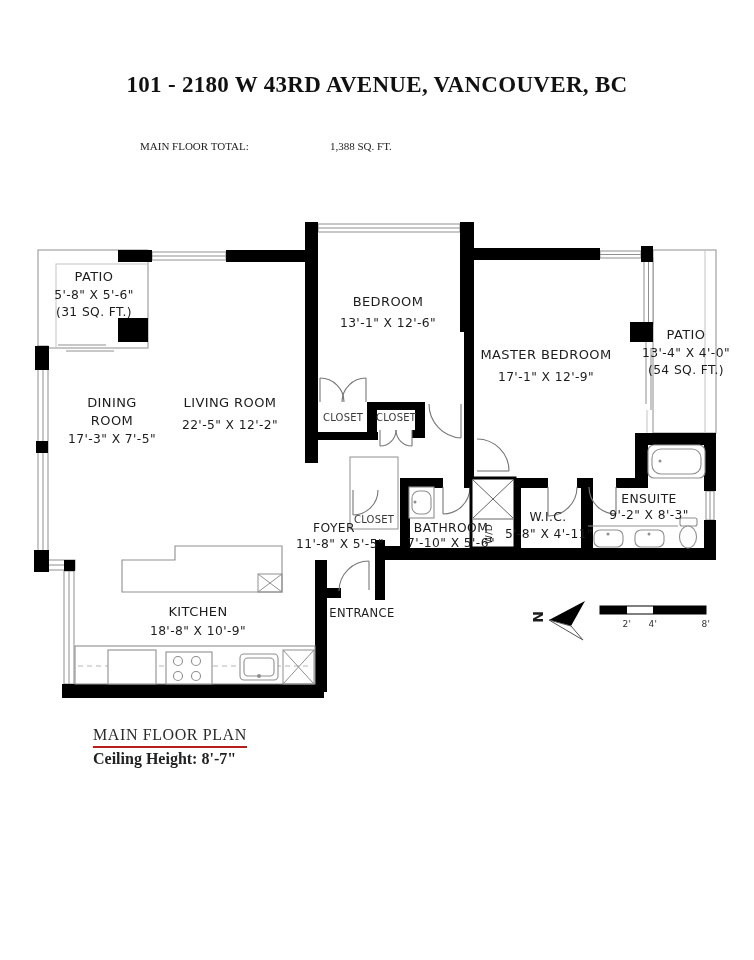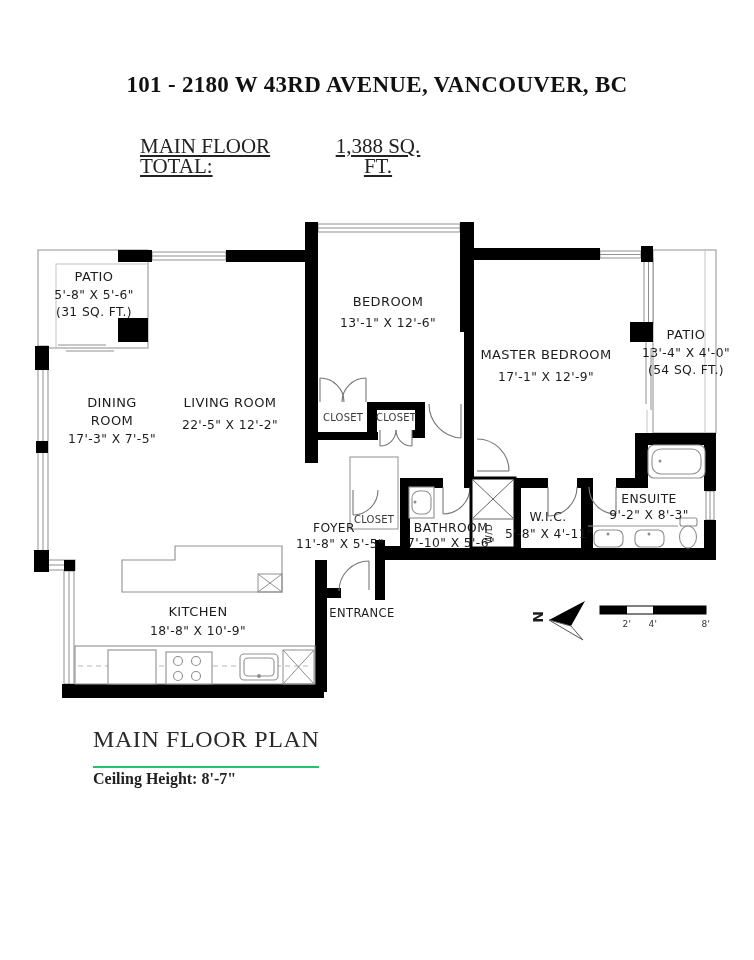--- a/index.html
+++ b/index.html
@@ -1,25 +1,25 @@
 <!DOCTYPE html>
 <html><head>
 <meta charset="utf-8">
 <style>
   html,body{margin:0;padding:0;background:#fff;}
   .page{position:relative;width:754px;height:960px;background:#fff;overflow:hidden;
         font-family:"Liberation Serif", serif;color:#1c1c1c;}
   .title{position:absolute;top:72px;left:0;width:754px;text-align:center;
          font-size:23px;font-weight:700;letter-spacing:.3px;color:#111;}
-  .stats{position:absolute;top:136px;left:140px;font-size:21px;color:#222;text-decoration:underline;}
+  .stats{position:absolute;top:136px;left:140px;font-size:11px;color:#222;}
   .stats .row{display:grid;grid-template-columns:190px 96px;line-height:20px;}
-  .stats .val{text-align:center;}
+  .stats .val{text-align:left;}
   .footer{position:absolute;top:726px;left:93px;}
-  .plan-name{font-size:24px;letter-spacing:.6px;color:#2a2a2a;display:inline-block;
-             border-bottom:2px solid #22c55e;padding-bottom:13px;}
+  .plan-name{font-size:16px;letter-spacing:.6px;color:#2a2a2a;display:inline-block;
+             border-bottom:2px solid #b91c1c;padding-bottom:2px;}
   .ceiling{font-size:16px;font-weight:700;color:#222;margin-top:2px;}
   svg{position:absolute;top:0;left:0;}
   svg text{font-family:"DejaVu Sans", sans-serif;fill:#1c1c1c;text-anchor:middle;letter-spacing:.4px;}
   .rm{font-size:13px;}
   .dm{font-size:12.3px;}
   .sm{font-size:10px;fill:#3a3a3a;letter-spacing:.2px;}
   .tk{font-size:9px;fill:#333;}
   .wall{fill:#000;}
   .thin{stroke:#8f8f8f;fill:none;stroke-width:1;}
   .thinf{stroke:#8f8f8f;fill:#fff;stroke-width:1;}

